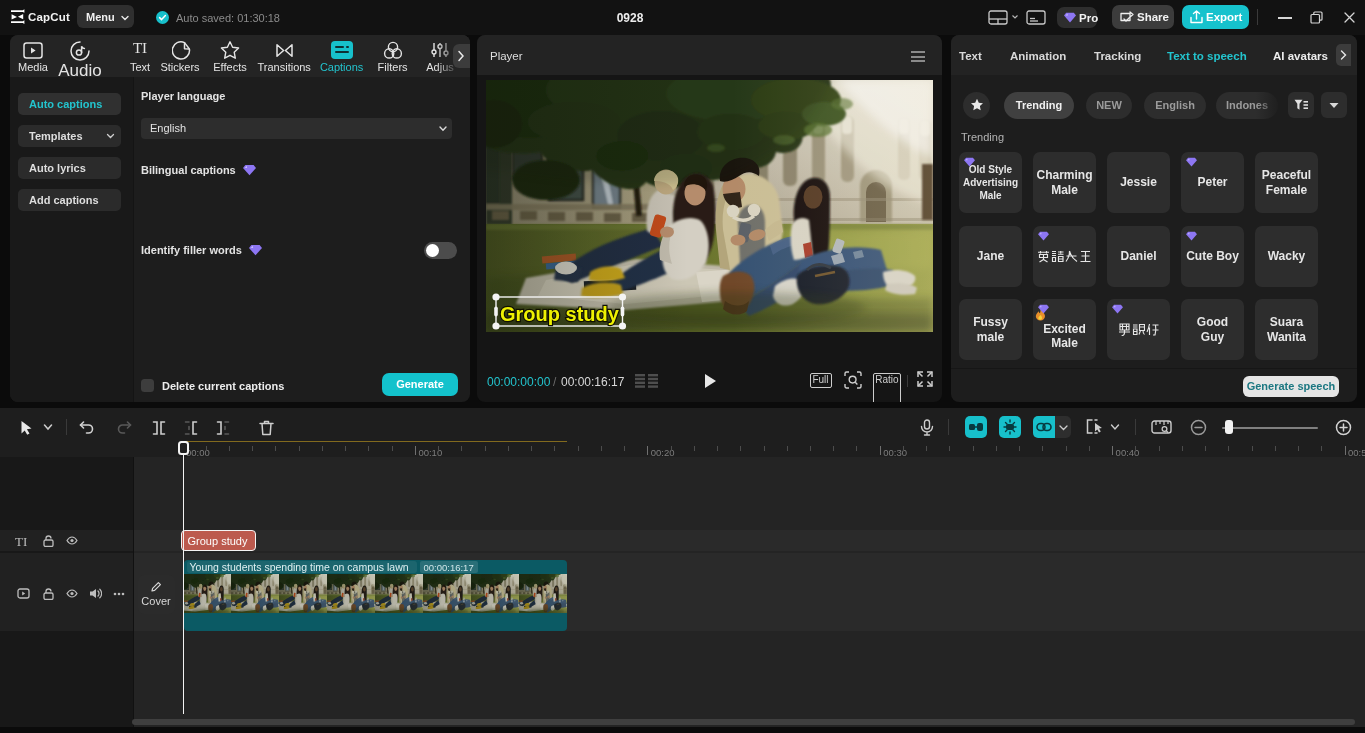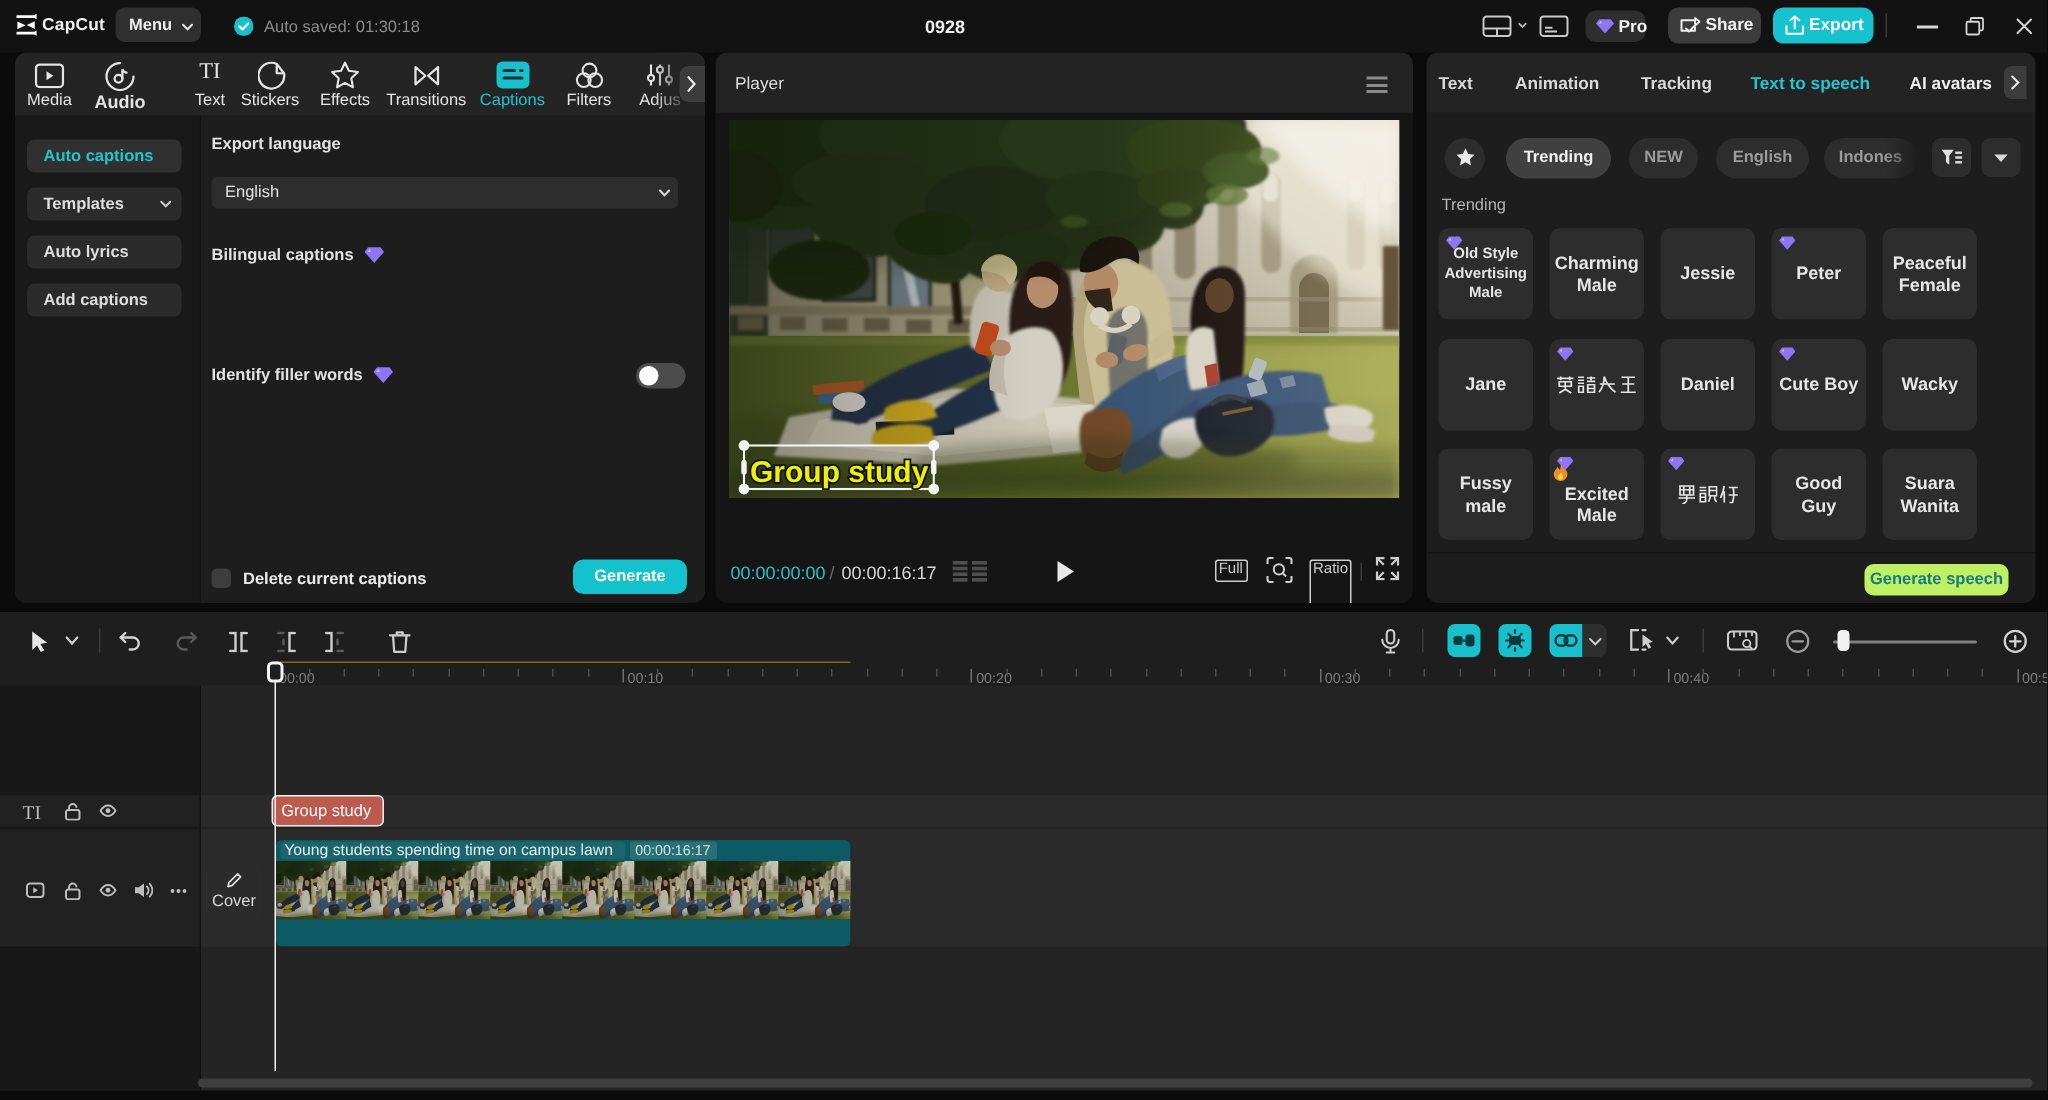--- a/index.html
+++ b/index.html
@@ -103,21 +103,21 @@
         <rect x="1" y="1" width="18" height="15" rx="2.5" fill="none" stroke="#e4e4e4" stroke-width="1.5"></rect>
         <path d="M8 5.5l4.6 3-4.6 3z" fill="#e4e4e4"></path>
       </svg>
       <div class="abs" style="left:0px;top:26px;width:46px;text-align:center;font-size:11px;color:#e4e4e4;">Media</div>
 
       <svg class="abs" style="left:60px;top:6px" width="20" height="20" viewBox="0 0 20 20">
         <path d="M10 1a9 9 0 109 9" fill="none" stroke="#e4e4e4" stroke-width="1.5" stroke-linecap="round"></path>
         <circle cx="9" cy="11.5" r="2.6" fill="none" stroke="#e4e4e4" stroke-width="1.5"></circle>
         <path d="M11.6 11.5V5.2c.4 1.4 1.2 2 2.8 2.2" fill="none" stroke="#e4e4e4" stroke-width="1.5" stroke-linecap="round"></path>
       </svg>
-      <div class="abs" style="left:47px;top:26px;width:46px;text-align:center;font-size:12px;color:#e4e4e4;font-weight:bold;">Audio</div>
+      <div class="abs" style="left:47px;top:26px;width:46px;text-align:center;font-size:17px;color:#e4e4e4;">Audio</div>
 
       <div class="abs" style="left:107px;top:5px;width:46px;text-align:center;font-size:15px;font-family:'Liberation Serif',serif;color:#e4e4e4;">TI</div>
       <div class="abs" style="left:107px;top:26px;width:46px;text-align:center;font-size:11px;color:#e4e4e4;">Text</div>
 
       <svg class="abs" style="left:161.5px;top:6px" width="19" height="19" viewBox="0 0 19 19">
         <path d="M12.5 1.6A8.6 8.6 0 1017.4 8l-4.9-.2z" fill="none" stroke="#e4e4e4" stroke-width="1.5" stroke-linejoin="round"></path>
         <path d="M12.5 1.6L17.4 8" fill="none" stroke="#e4e4e4" stroke-width="1.5"></path>
       </svg>
       <div class="abs" style="left:142px;top:26px;width:56px;text-align:center;font-size:11px;color:#e4e4e4;">Stickers</div>
 
@@ -172,21 +172,21 @@
           <path d="M1.5 1.5l3 3 3-3" stroke="#cfcfcf" stroke-width="1.3" fill="none" stroke-linecap="round"></path>
         </svg>
     </div>
     <div class="abs" style="left:8px;top:122px;width:103px;height:22px;background:#2b2b2b;border-radius:5px;">
       <div class="abs" style="left:11px;top:5px;font-size:11px;font-weight:700;color:#dedede;">Auto lyrics</div>
     </div>
     <div class="abs" style="left:8px;top:154px;width:103px;height:22px;background:#2b2b2b;border-radius:5px;">
       <div class="abs" style="left:11px;top:5px;font-size:11px;font-weight:700;color:#dedede;">Add captions</div>
     </div>
 
-    <div class="abs" style="left:131px;top:55px;font-size:11px;font-weight:700;color:#e3e3e3;">Export language</div>
+    <div class="abs" style="left:131px;top:55px;font-size:11px;font-weight:700;color:#e3e3e3;">Player language</div>
     <div class="abs" style="left:131px;top:83px;width:311px;height:21px;background:#2d2d2d;border-radius:4px;">
       <div class="abs" style="left:9px;top:4px;font-size:11px;color:#e3e3e3;">English</div>
       <svg class="abs" style="left:297px;top:7px;" width="10" height="8" viewBox="0 0 10 8">
           <path d="M2 2l3 3.2L8 2" stroke="#d9d9d9" stroke-width="1.4" fill="none" stroke-linecap="round"></path>
         </svg>
     </div>
     <div class="abs" style="left:131px;top:129px;font-size:11px;font-weight:700;color:#e3e3e3;">Bilingual captions</div>
     <svg class="abs" style="left:233px;top:129px;" width="13" height="12" viewBox="0 0 12 11">
       <path d="M2.2 0.8h7.6L12 3.6 6 10.4 0 3.6z" fill="#8d76f3"></path>
       <path d="M3.4 1.6l-1.8 2h2.2z" fill="#c9bdfb"></path>
@@ -577,21 +577,21 @@
         </svg>
         <svg class="gem" width="11" height="10" viewBox="0 0 12 11">
           <path d="M2.2 .8h7.6L12 3.6 6 10.4 0 3.6z" fill="#8d76f3"></path>
           <path d="M3.4 1.6l-1.8 2h2.2z" fill="#c9bdfb"></path>
         </svg>
       </div>
     <div class="vc" style="left:230px;top:264px;">Good<br>Guy</div>
     <div class="vc" style="left:304px;top:264px;">Suara Wanita</div>
 
     <div class="abs" style="left:0;top:333px;width:406px;height:1px;background:#161616;"></div>
-    <div class="abs" style="left:292px;top:341px;width:96px;height:21px;background:#bef264;border-radius:6px;text-align:center;">
+    <div class="abs" style="left:292px;top:341px;width:96px;height:21px;background:#e5e5e5;border-radius:6px;text-align:center;">
       <div style="font-size:11px;font-weight:700;color:#1b7781;margin-top:4px;">Generate speech</div>
     </div>
   </div>
 
   <div class="abs" id="timeline" style="left:0;top:408px;width:1365px;height:319px;background:#1e1e1e;overflow:hidden;">
 
     <div class="abs" style="left:0;top:49px;width:1365px;height:270px;background:#242424;"></div>
     <div class="abs" style="left:0;top:49px;width:133px;height:270px;background:#181818;"></div>
     <div class="abs" style="left:133px;top:49px;width:1px;height:270px;background:#111;"></div>
 

